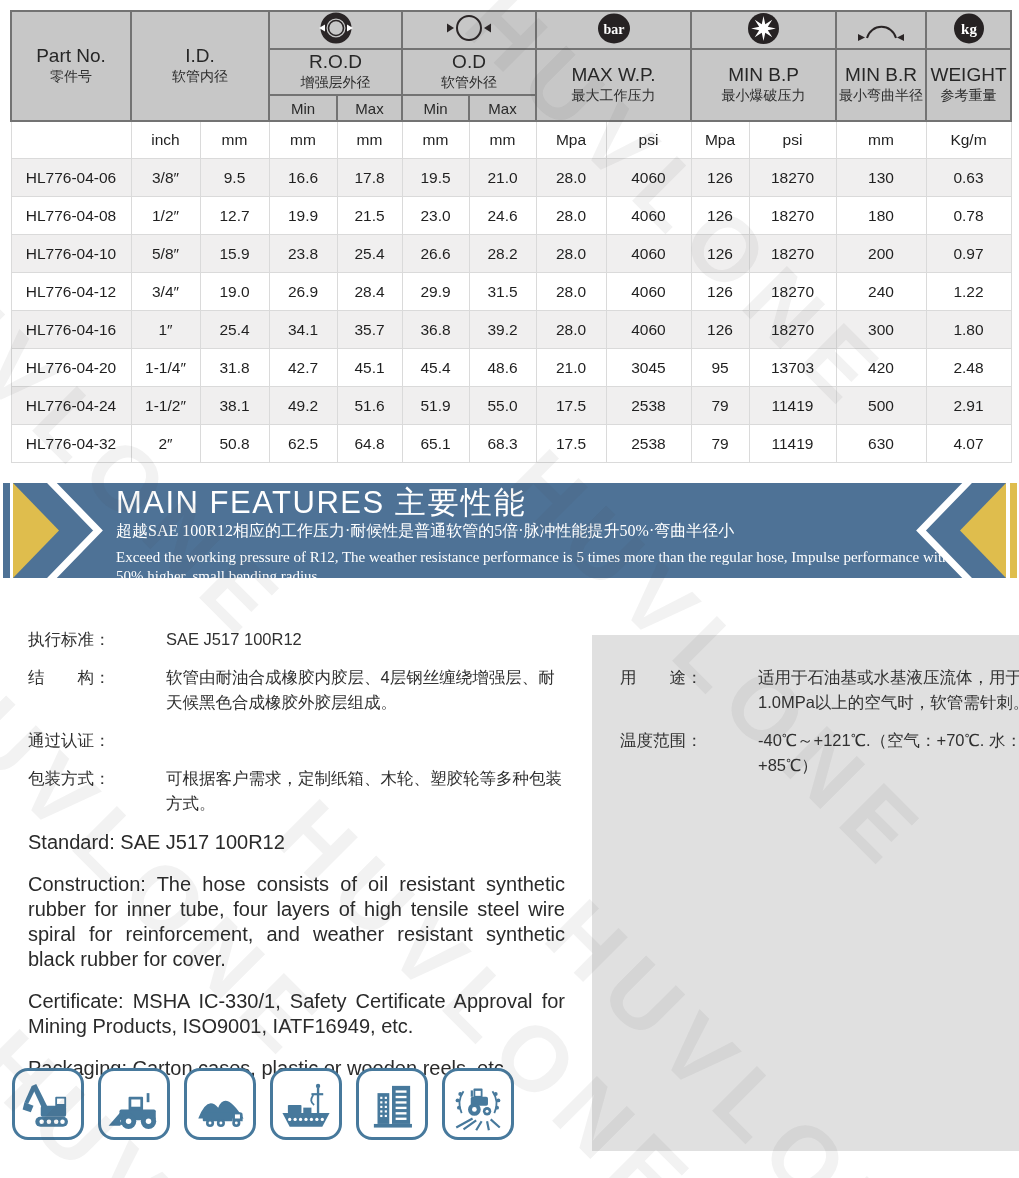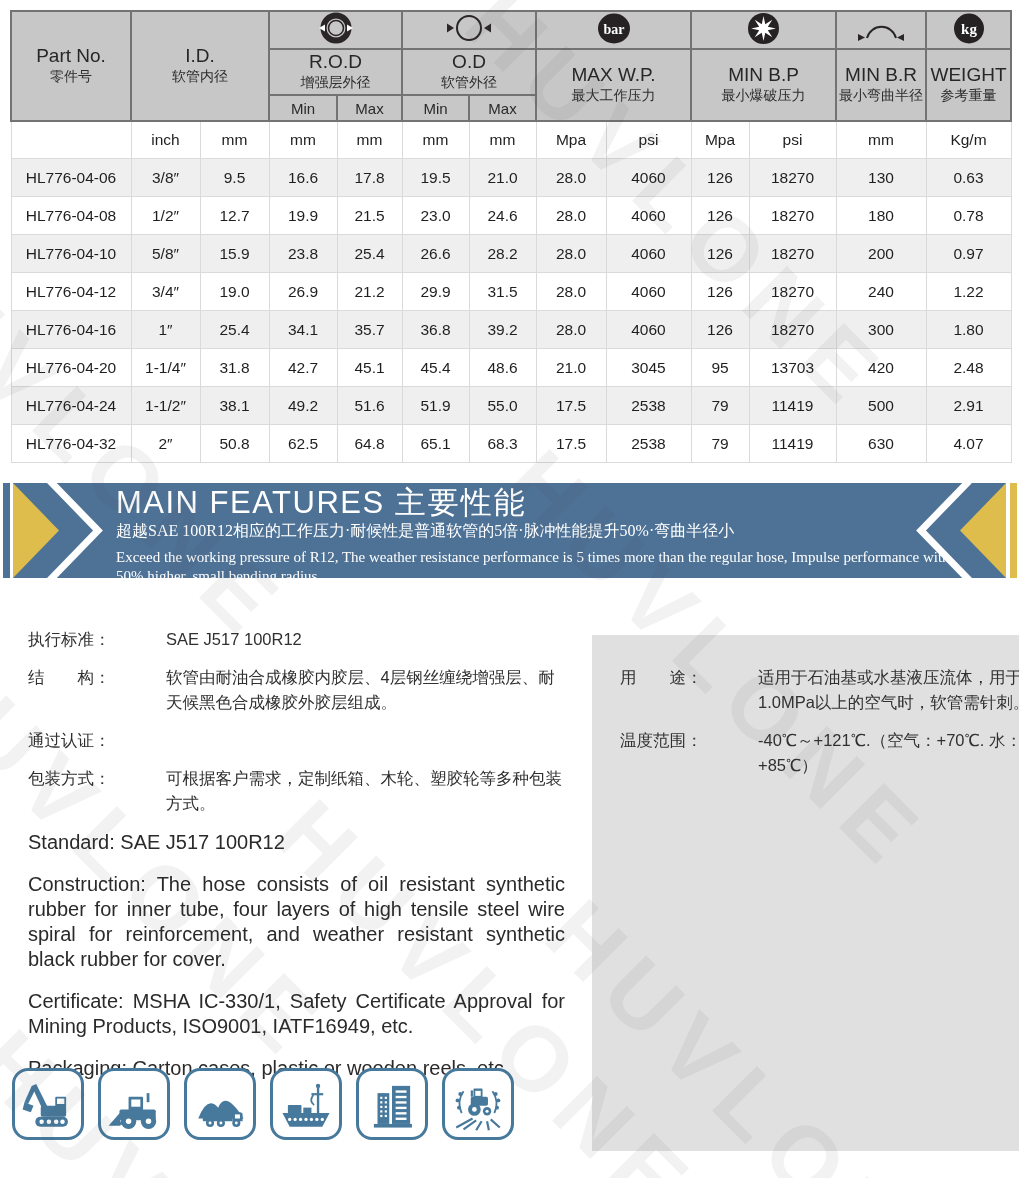--- a/index.html
+++ b/index.html
@@ -238,21 +238,21 @@
           <td>126</td>
           <td>18270</td>
           <td>200</td>
           <td>0.97</td>
         </tr>
         <tr>
           <td>HL776-04-12</td>
           <td>3/4″</td>
           <td>19.0</td>
           <td>26.9</td>
-          <td>21.2</td>
+          <td>28.4</td>
           <td>29.9</td>
           <td>31.5</td>
           <td>28.0</td>
           <td>4060</td>
           <td>126</td>
           <td>18270</td>
           <td>240</td>
           <td>1.22</td>
         </tr>
         <tr>

